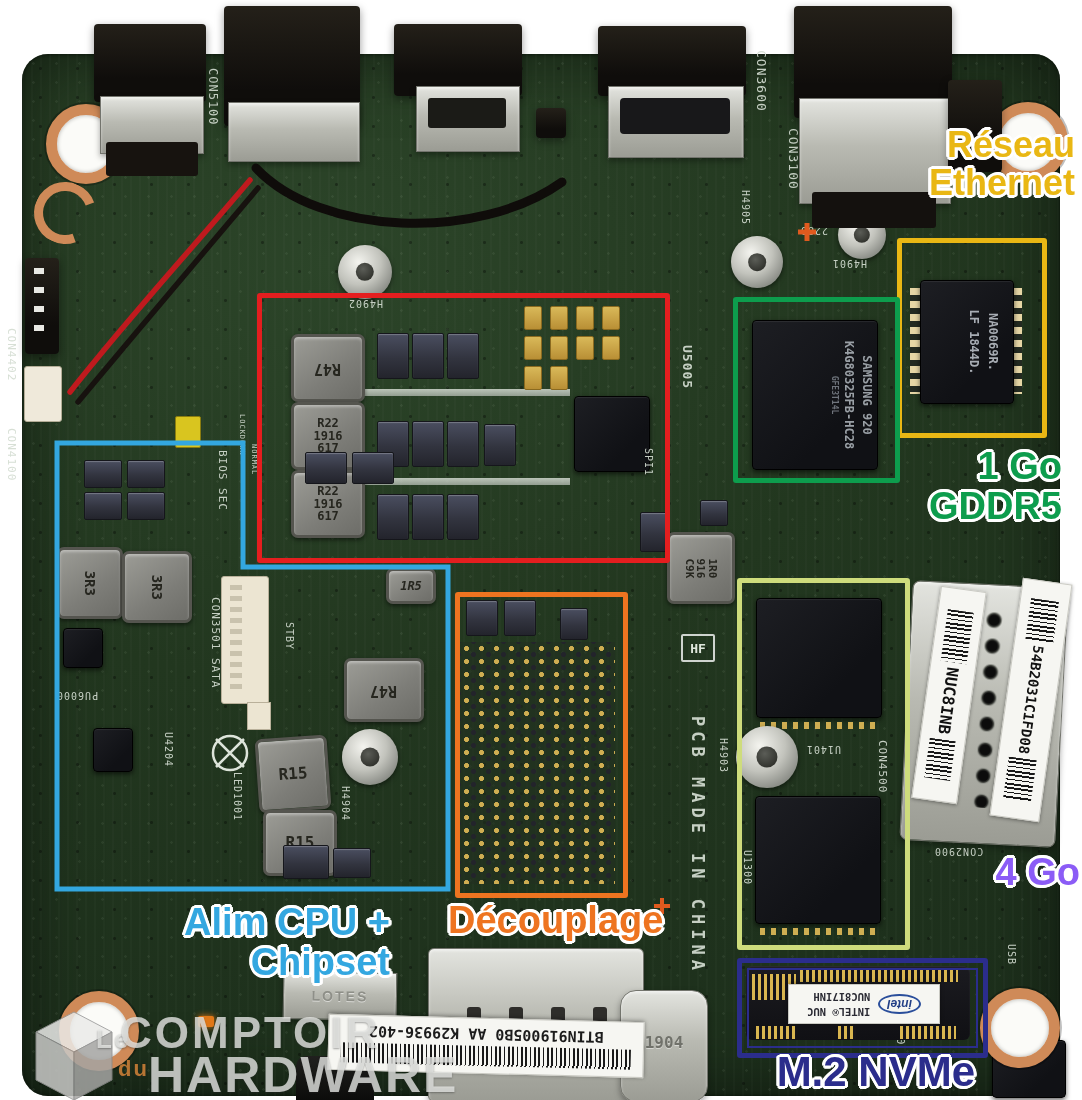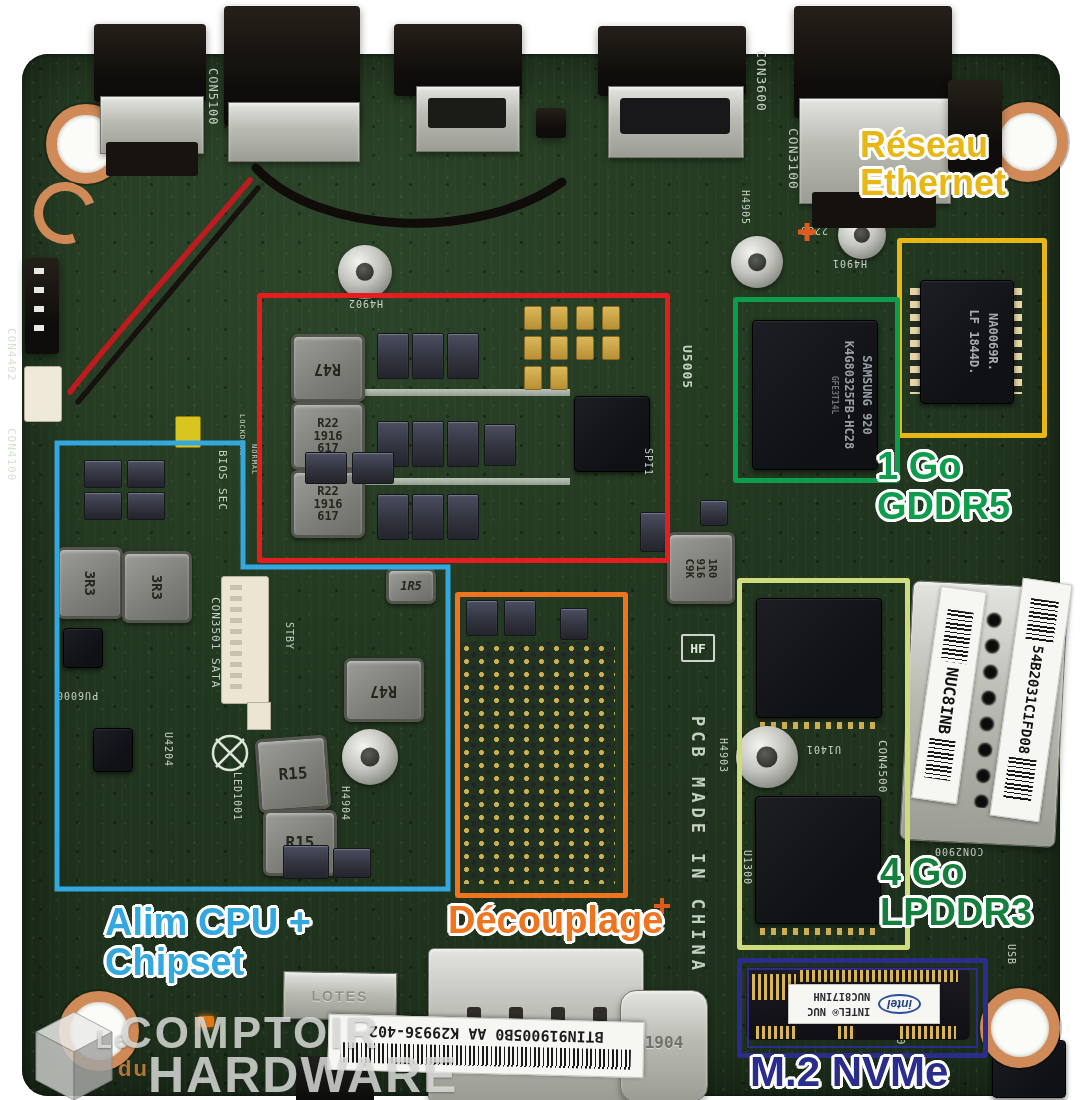--- a/index.html
+++ b/index.html
@@ -9,21 +9,21 @@
     background:radial-gradient(120% 90% at 30% 20%, #2c4529 0%, #22371f 45%, #1c2e1b 100%);
     box-shadow:inset 0 0 70px rgba(0,0,0,.5), inset 0 0 4px #0a140a;}
   .board::before{content:"";position:absolute;inset:0;border-radius:26px;
     background-image:radial-gradient(rgba(214,232,204,.07) 1.2px, transparent 1.7px),
       radial-gradient(rgba(0,0,0,.32) 1.4px, transparent 2px),
       repeating-linear-gradient(90deg, rgba(255,255,255,.02) 0 2px, transparent 2px 9px);
     background-size:23px 19px, 37px 29px, auto;}
   .hole{width:58px;height:58px;border-radius:50%;border:11px solid #cf8a58;background:#fbfbf8;z-index:2;
     box-shadow:0 0 0 2px rgba(0,0,0,.25), inset 0 0 4px rgba(0,0,0,.3)}
   .box{border-style:solid;border-width:5px;border-radius:3px;z-index:5}
-  .label{font-weight:bold;z-index:6;line-height:1.06;text-align:left;
+  .label{font-weight:bold;z-index:6;line-height:1.06;text-align:right;
     text-shadow:-2px -2px 0 #fff,2px -2px 0 #fff,-2px 2px 0 #fff,2px 2px 0 #fff,-3px 0 0 #fff,3px 0 0 #fff,0 -3px 0 #fff,0 3px 0 #fff,-3px -1px 0 #fff,3px 1px 0 #fff,-1px 3px 0 #fff,1px -3px 0 #fff}
   .silk{color:#d4ddd2;font-family:"DejaVu Sans Mono",monospace;z-index:2;letter-spacing:1px;opacity:.92;font-size:11px}
   .vt{writing-mode:vertical-rl;text-orientation:mixed}
   .ud{transform:rotate(180deg)}
   .ind{background:linear-gradient(145deg,#9c9c96,#7d7d78 60%,#6d6d68);border:3px solid #55554f;border-radius:7px;color:#26261f;display:flex;align-items:center;justify-content:center;font-weight:bold;z-index:1;font-family:"DejaVu Sans Mono",monospace;white-space:pre-line;text-align:center;line-height:1.05;
     box-shadow:inset 0 2px 3px rgba(255,255,255,.35), 0 2px 4px rgba(0,0,0,.5)}
   .cap{background:linear-gradient(180deg,#4a4e60,#32343f 55%,#23242c);border:1px solid #15161b;border-radius:2px;z-index:1;box-shadow:inset 0 1px 1px rgba(255,255,255,.25)}
   .chipblk{background:linear-gradient(135deg,#1d1e23,#101115 70%);border:1px solid #000;border-radius:4px;z-index:1;box-shadow:0 2px 5px rgba(0,0,0,.6), inset 0 1px 1px rgba(255,255,255,.08)}
   .gold{background:linear-gradient(180deg,#d9b959,#b98f35);border:1px solid #8a6a20;border-radius:2px;z-index:1}
   .metal{background:linear-gradient(180deg,#e3e4df,#b9bab2 45%,#9b9c94);border:1px solid #73746d;z-index:3;box-shadow:inset 0 2px 3px rgba(255,255,255,.5), 0 3px 6px rgba(0,0,0,.35)}
@@ -273,23 +273,22 @@
     <span style="display:block">1 Go</span>
     <span style="display:block">GDDR5</span>
   </div>
   <div class="abs label" style="left:105px;top:902px;width:285px;font-size:38px;color:#33a7e0">
     <span style="display:block">Alim CPU +</span>
     <span style="display:block">Chipset</span>
   </div>
   <div class="abs label" style="left:448px;top:900px;width:250px;font-size:38px;color:#ee7420;text-align:left">
     <span style="display:block">Découplage</span>
   </div>
-  <div class="abs label" style="left:880px;top:852px;width:200px;font-size:38px;color:#15803d">
+  <div class="abs label" style="left:880px;top:852px;width:200px;font-size:38px;color:#8b5cf6">
     <span style="display:block">4 Go</span>
-    <span style="display:block">LPDDR3</span>
   </div>
   <div class="abs label" style="left:750px;top:1050px;width:225px;font-size:42px;color:#2b2d8c">
     <span>M.2 NVMe</span>
   </div>
 
   <svg class="abs" width="95" height="98" style="left:26px;top:1004px;z-index:9;opacity:.85">
     <polygon points="10,28 48,8 86,28 48,48" fill="#ebebe9" stroke="#999" stroke-width="1"></polygon>
     <polygon points="10,28 48,48 48,96 10,76" fill="#c9c9c7" stroke="#999" stroke-width="1"></polygon>
     <polygon points="86,28 48,48 48,96 86,76" fill="#a5a5a3" stroke="#888" stroke-width="1"></polygon>
   </svg>

